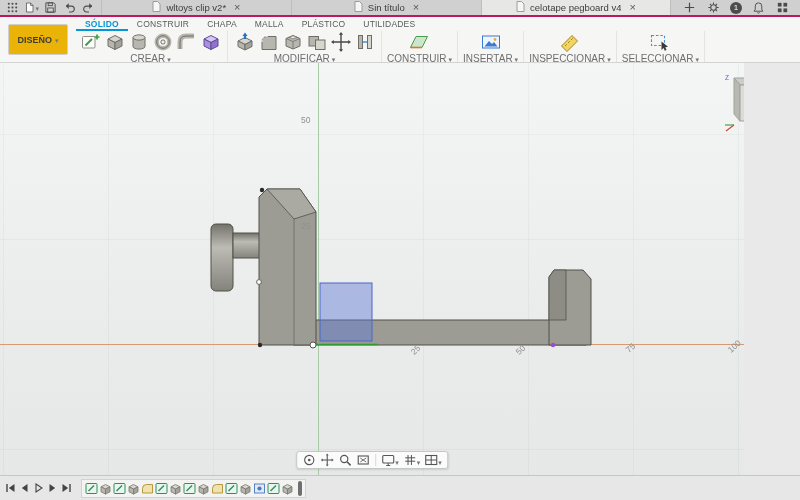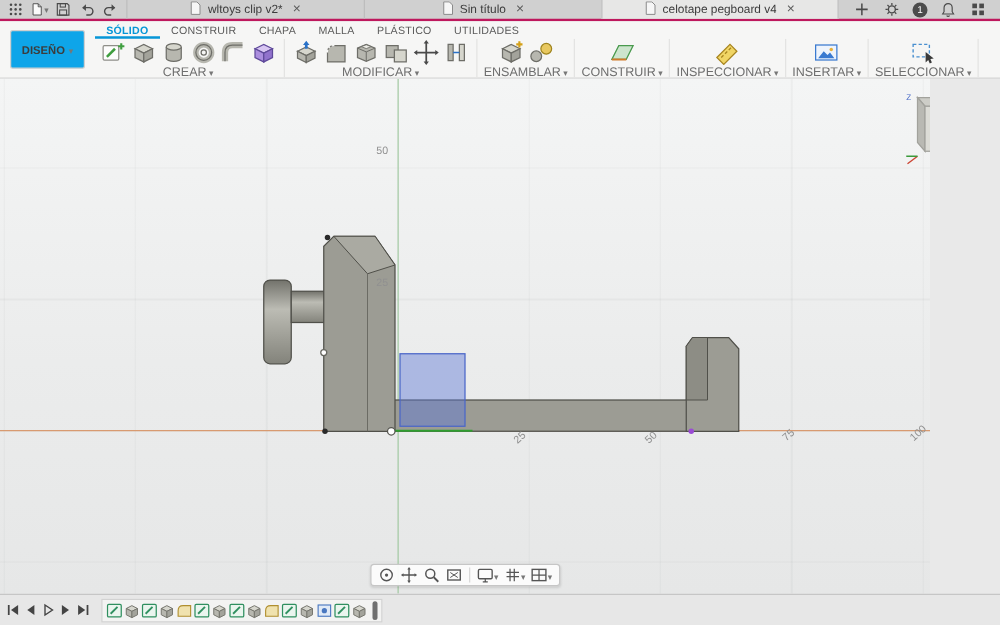--- a/index.html
+++ b/index.html
@@ -17,21 +17,21 @@
   .doc-tab.active{background:#e7e7e6;}
   .doc-label{white-space:nowrap;overflow:hidden;text-overflow:ellipsis;max-width:150px;}
   .tab-close{color:#5a5a5a;font-size:11px;line-height:1;margin-left:3px;}
   .tab-close::after{content:"×";}
   .tb-right{margin-left:auto;display:flex;align-items:center;gap:9px;padding:0 10px;height:100%;}
   .avatar{width:12px;height:12px;border-radius:50%;background:#4c4c4c;color:#fff;font-size:8px;display:flex;align-items:center;justify-content:center;}
   .caret::after{content:"▾";font-size:7px;color:#777;}
 
   
   .ribbon{position:absolute;top:17px;left:0;right:0;height:46px;background:#f6f6f5;border-bottom:1px solid #d4d4d4;display:flex;}
-  .design-btn{margin:7px 6px 7px 8px;width:60px;background:#0ea5e9;border:1px solid #cfcfcf;border-radius:2px;display:flex;align-items:center;justify-content:center;gap:3px;font-size:9px;font-weight:bold;color:#3c3c3c;flex-shrink:0;}
+  .design-btn{margin:7px 6px 7px 8px;width:60px;background:#eab308;border:1px solid #cfcfcf;border-radius:2px;display:flex;align-items:center;justify-content:center;gap:3px;font-size:9px;font-weight:bold;color:#3c3c3c;flex-shrink:0;}
   .ribbon-main{flex:1;display:flex;flex-direction:column;min-width:0;justify-content:center;}
   .ribbon-tabs{display:flex;height:14px;align-items:stretch;padding-left:2px;}
   .rtab{padding:0 9px;font-size:8.5px;color:#5a5a5a;display:flex;align-items:center;letter-spacing:.2px;}
   .rtab.active{color:#0696d7;font-weight:bold;box-shadow:inset 0 -2px 0 #0696d7;}
   .ribbon-groups{display:flex;flex:1;min-width:0;overflow:hidden;}
   .rgroup{display:flex;flex-direction:column;align-items:center;padding:0 5px;border-right:1px solid #e3e3e2;flex-shrink:0;}
   .rg-icons{display:flex;align-items:center;gap:1px;flex:1;}
   .rbtn{width:23px;height:22px;display:flex;align-items:center;justify-content:center;border-radius:2px;}
   .rg-label{font-size:10px;color:#6e6e6e;padding-bottom:3px;white-space:nowrap;display:flex;align-items:center;gap:2px;}
 
@@ -262,68 +262,49 @@
                   <path d="M8.5 10h5" stroke="#2a72c8" stroke-width="1.2"></path>
                 </svg>
               </div>
             </div>
             <div class="rg-label">MODIFICAR<span class="caret"></span></div>
           </div>
           <div class="rgroup">
             <div class="rg-icons">
               <div class="rbtn">
                 <svg width="22" height="20" viewBox="0 0 22 20">
-                  <path d="M4 7 11 3.5 18 7 11 10.5Z" fill="#d6d6cd" stroke="#6e6e68"></path>
-                  <path d="M4 7v7l7 3.5v-7Z" fill="#b7b7af" stroke="#6e6e68"></path>
-                  <path d="M18 7v7l-7 3.5v-7Z" fill="#a3a39b" stroke="#6e6e68"></path>
-                  <path d="M17.5 1v5M15 3.5h5" stroke="#d4a017" stroke-width="1.7"></path>
-                </svg>
-              </div>
-              <div class="rbtn">
-                <svg width="22" height="20" viewBox="0 0 22 20">
-                  <circle cx="7" cy="13" r="4.3" fill="#b7b7af" stroke="#6e6e68"></circle>
-                  <circle cx="15" cy="7" r="4.3" fill="#e8c860" stroke="#a0851f"></circle>
-                </svg>
-              </div>
-            </div>
-            <div class="rg-label">ENSAMBLAR<span class="caret"></span></div>
-          </div>
-          <div class="rgroup">
-            <div class="rg-icons">
-              <div class="rbtn">
-                <svg width="22" height="20" viewBox="0 0 22 20">
                   <path d="M2.5 15.5 8 4.5h11.5L14 15.5Z" fill="#cde5cd" stroke="#4a9a4e"></path>
                   <path d="M2.5 15.5H14" stroke="#d07a2a" stroke-width="1.6"></path>
                 </svg>
               </div>
             </div>
             <div class="rg-label">CONSTRUIR<span class="caret"></span></div>
           </div>
           <div class="rgroup">
             <div class="rg-icons">
               <div class="rbtn">
                 <svg width="22" height="20" viewBox="0 0 22 20">
-                  <path d="M2.5 14 13 3.5 18.5 9 8 19.5Z" fill="#f0d565" stroke="#a8851f"></path>
-                  <path d="m6 14 1.8-1.8M9 11l1.8-1.8M12 8l1.8-1.8" stroke="#a8851f"></path>
+                  <rect x="2.5" y="4" width="17" height="12" fill="#eef4fc" stroke="#3a7ad0"></rect>
+                  <path d="M4.5 14.5 9 9l3 3 2-2 3.5 4.5Z" fill="#3a7ad0"></path>
+                  <circle cx="15" cy="7.5" r="1.4" fill="#e8b03a"></circle>
                 </svg>
               </div>
             </div>
-            <div class="rg-label">INSPECCIONAR<span class="caret"></span></div>
+            <div class="rg-label">INSERTAR<span class="caret"></span></div>
           </div>
           <div class="rgroup">
             <div class="rg-icons">
               <div class="rbtn">
                 <svg width="22" height="20" viewBox="0 0 22 20">
-                  <rect x="2.5" y="4" width="17" height="12" fill="#eef4fc" stroke="#3a7ad0"></rect>
-                  <path d="M4.5 14.5 9 9l3 3 2-2 3.5 4.5Z" fill="#3a7ad0"></path>
-                  <circle cx="15" cy="7.5" r="1.4" fill="#e8b03a"></circle>
+                  <path d="M2.5 14 13 3.5 18.5 9 8 19.5Z" fill="#f0d565" stroke="#a8851f"></path>
+                  <path d="m6 14 1.8-1.8M9 11l1.8-1.8M12 8l1.8-1.8" stroke="#a8851f"></path>
                 </svg>
               </div>
             </div>
-            <div class="rg-label">INSERTAR<span class="caret"></span></div>
+            <div class="rg-label">INSPECCIONAR<span class="caret"></span></div>
           </div>
           <div class="rgroup">
             <div class="rg-icons">
               <div class="rbtn">
                 <svg width="22" height="20" viewBox="0 0 22 20">
                   <rect x="2.5" y="3.5" width="13" height="10" fill="none" stroke="#4a90d0" stroke-width="1.1" stroke-dasharray="2.6 1.8"></rect>
                   <path d="M12.5 9.5v8.5l2.1-2.1 1.2 2.8 1.7-.7-1.2-2.8 2.7-.4Z" fill="#3a3a3a"></path>
                 </svg>
               </div>
             </div>

